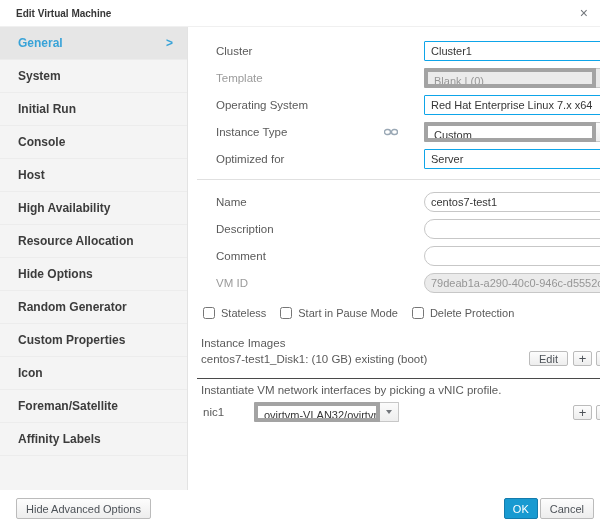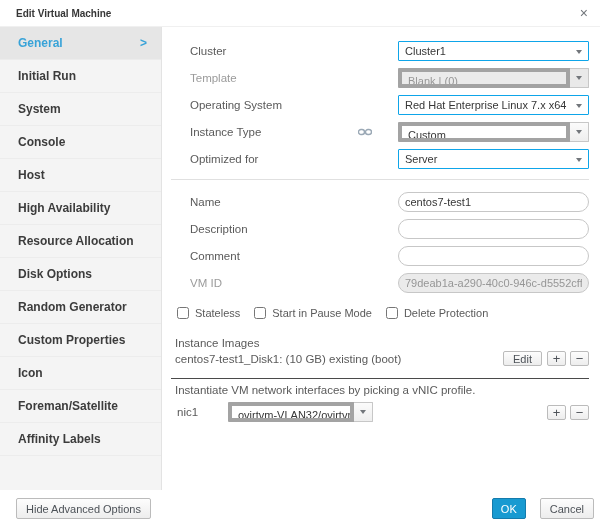--- a/index.html
+++ b/index.html
@@ -7,21 +7,21 @@
   body { font-family:"Liberation Sans", sans-serif; color:#363636; }
   .dialog { width:600px; height:523px; background:#fff; position:relative; overflow:hidden; }
 
   
   .dlg-header { height:27px; display:flex; align-items:center; padding:0 12px 0 16px; border-bottom:1px solid #f0f0f0; }
   .dlg-title { font-size:10px; font-weight:bold; color:#363636; }
   .dlg-close { margin-left:auto; font-size:14px; color:#72767b; cursor:pointer; line-height:1; }
 
   
   .dlg-body { display:flex; height:463px; }
-  .sidebar { width:162px; background:#f4f4f4; border-right:1px solid #e3e3e3; flex-shrink:0; }
+  .sidebar { width:188px; background:#f4f4f4; border-right:1px solid #e3e3e3; flex-shrink:0; }
   .side-item { height:33px; display:flex; align-items:center; justify-content:space-between;
                padding:0 14px 0 18px; font-size:12px; font-weight:bold; color:#3c3c3c;
                border-bottom:1px solid #ececec; cursor:pointer; }
   .side-item.active { background:#e6e6e6; color:#38a3d8; }
   .side-chevron { color:#38a3d8; font-size:12px; font-weight:bold; }
 
   .content { flex:1; padding:14px 12px 0 9px; position:relative; font-size:11.5px; color:#5a5a5a; }
 
   .form-row { display:flex; align-items:center; margin:0 0 7px 19px; }
   .row-label { width:208px; flex-shrink:0; display:flex; align-items:center; font-size:11.5px; color:#5a5a5a; }
@@ -71,60 +71,60 @@
   .nic-label { width:51px; font-size:11.5px; color:#5a5a5a; }
   .nic-combo { width:145px; }
   .nic-btns { margin-left:auto; display:flex; }
 
   
   .dlg-footer { height:33px; display:flex; align-items:center; padding:4px 6px 0 16px; }
   .btn-secondary { padding:0 9px; height:21px; }
   .footer-right { margin-left:auto; display:flex; }
   .btn-primary { background:#189ad1; border:1px solid #147bac; color:#fff; padding:0 8px; height:21px;
                  border-radius:2px; font-size:11px; display:inline-flex; align-items:center; cursor:pointer; }
-  .btn-cancel { margin-left:14px; }
+  .btn-cancel { margin-left:2px; }
 
   .link-ico svg { display:block; }
 </style>
 </head>
 <body>
 
 <div class="dialog">
 
   <div class="dlg-header">
     <span class="dlg-title">Edit Virtual Machine</span>
     <span class="dlg-close">×</span>
   </div>
 
   <div class="dlg-body">
     <div class="sidebar">
       <div class="side-item active">
         <span>General</span>
         <span class="side-chevron">&gt;</span>
       </div>
       <div class="side-item">
+          <span>System</span>
+        </div>
+      <div class="side-item">
           <span>Initial Run</span>
         </div>
       <div class="side-item">
-          <span>System</span>
-        </div>
-      <div class="side-item">
           <span>Console</span>
         </div>
       <div class="side-item">
           <span>Host</span>
         </div>
       <div class="side-item">
           <span>High Availability</span>
         </div>
       <div class="side-item">
           <span>Resource Allocation</span>
         </div>
       <div class="side-item">
-          <span>Disk Options</span>
+          <span>Hide Options</span>
         </div>
       <div class="side-item">
           <span>Random Generator</span>
         </div>
       <div class="side-item">
           <span>Custom Properties</span>
         </div>
       <div class="side-item">
           <span>Icon</span>
         </div>

